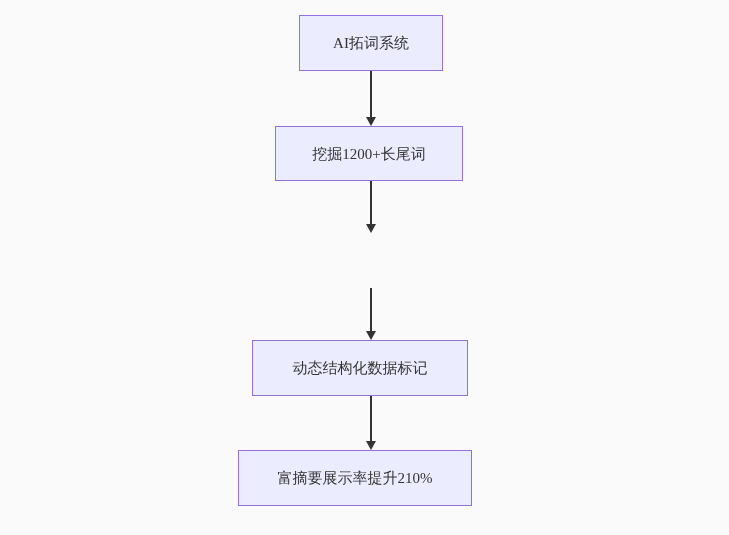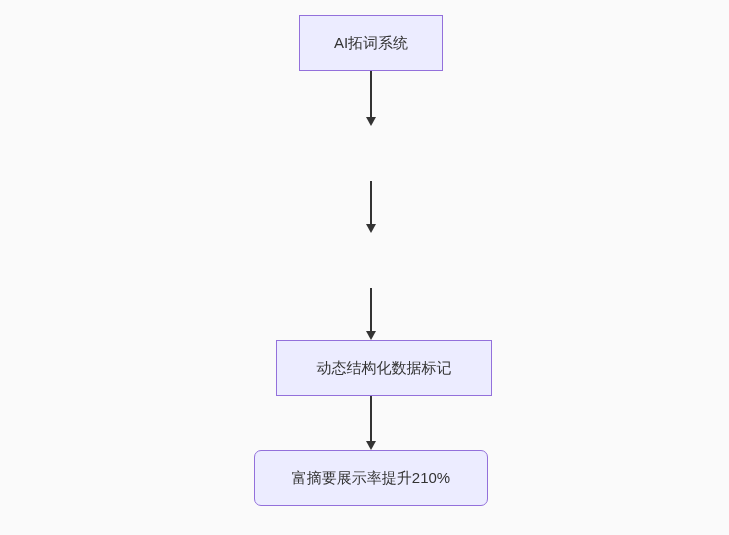--- a/index.html
+++ b/index.html
@@ -7,20 +7,21 @@
     padding: 0;
     background: var(--background, #fafafa);
     font-family: "Liberation Sans", "DejaVu Sans", sans-serif;
   }
   .canvas {
     position: relative;
     width: 597px;
     height: 535px;
     overflow: hidden;
     background: var(--background, #fafafa);
+    font-family: Liberation Serif, serif;
   }
   .node {
     position: absolute;
     box-sizing: border-box;
     background: var(--node-fill, #ECECFF);
     border: 1px solid var(--node-border, #9370DB);
     display: flex;
     align-items: center;
     justify-content: center;
   }
@@ -50,22 +51,22 @@
     height: 0;
     border-left: 5px solid transparent;
     border-right: 5px solid transparent;
     border-top: 9px solid var(--arrow, #333333);
   }
 
   
   .node-1 { left: 299px; top: 15px;  width: 144px; height: 56px; }
   .node-2 { left: 275px; top: 126px; width: 188px; height: 55px; }
   .node-3 { left: 261px; top: 233px; width: 222px; height: 55px; }
-  .node-4 { left: 276px; top: 340px; width: 216px; height: 56px; }
-  .node-5 { left: 254px; top: 450px; width: 234px; height: 56px; border-radius: 7px; }
+  .node-4 { left: 252px; top: 340px; width: 216px; height: 56px; }
+  .node-5 { left: 238px; top: 450px; width: 234px; height: 56px; }
 
   
   .edge-1 { left: 371px; top: 71px;  height: 55px; }
   .edge-2 { left: 371px; top: 181px; height: 52px; }
   .edge-3 { left: 371px; top: 288px; height: 52px; }
   .edge-4 { left: 371px; top: 396px; height: 54px; }
 </style>
 </head>
 <body>
 
@@ -73,20 +74,23 @@
 
   <div class="node node-1">
     <span class="node-label">AI拓词系统</span>
   </div>
 
   <div class="edge edge-1">
     <div class="edge-line"></div>
     <div class="edge-arrowhead"></div>
   </div>
 
+  <div class="node node-2">
+    <span class="node-label">挖掘1200+长尾词</span>
+  </div>
 
   <div class="edge edge-2">
     <div class="edge-line"></div>
     <div class="edge-arrowhead"></div>
   </div>
 
 
   <div class="edge edge-3">
     <div class="edge-line"></div>
     <div class="edge-arrowhead"></div>

